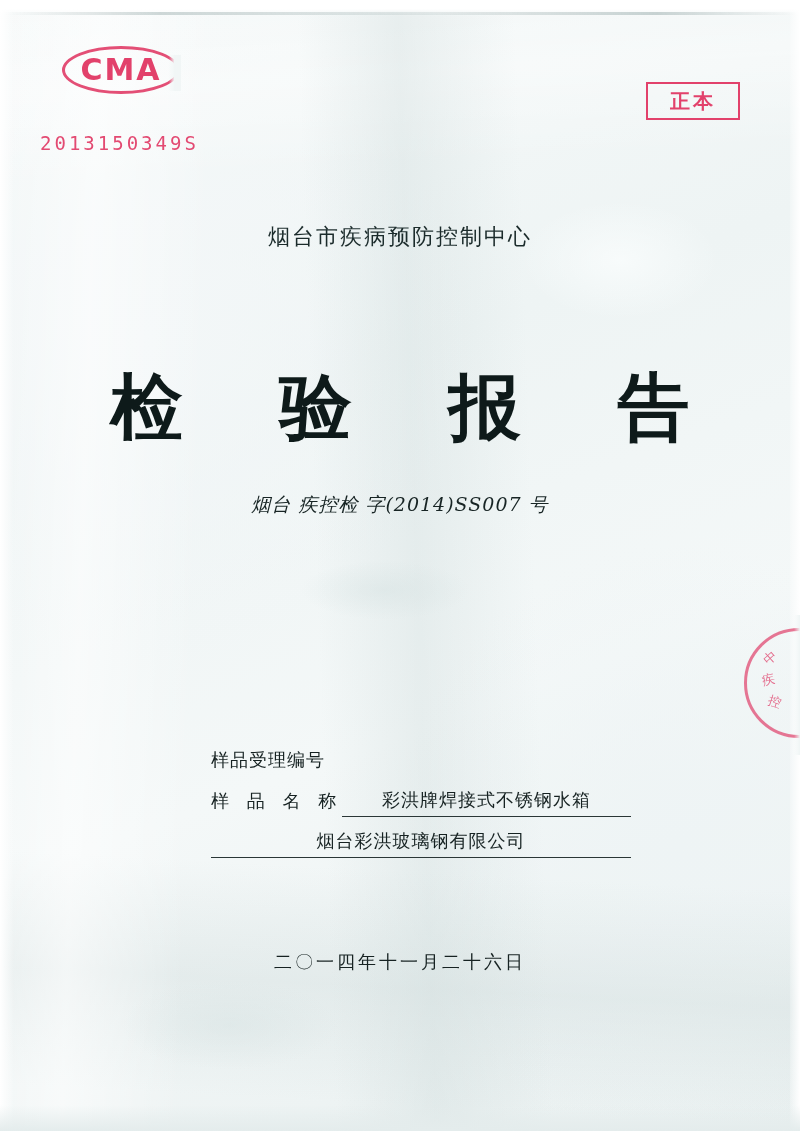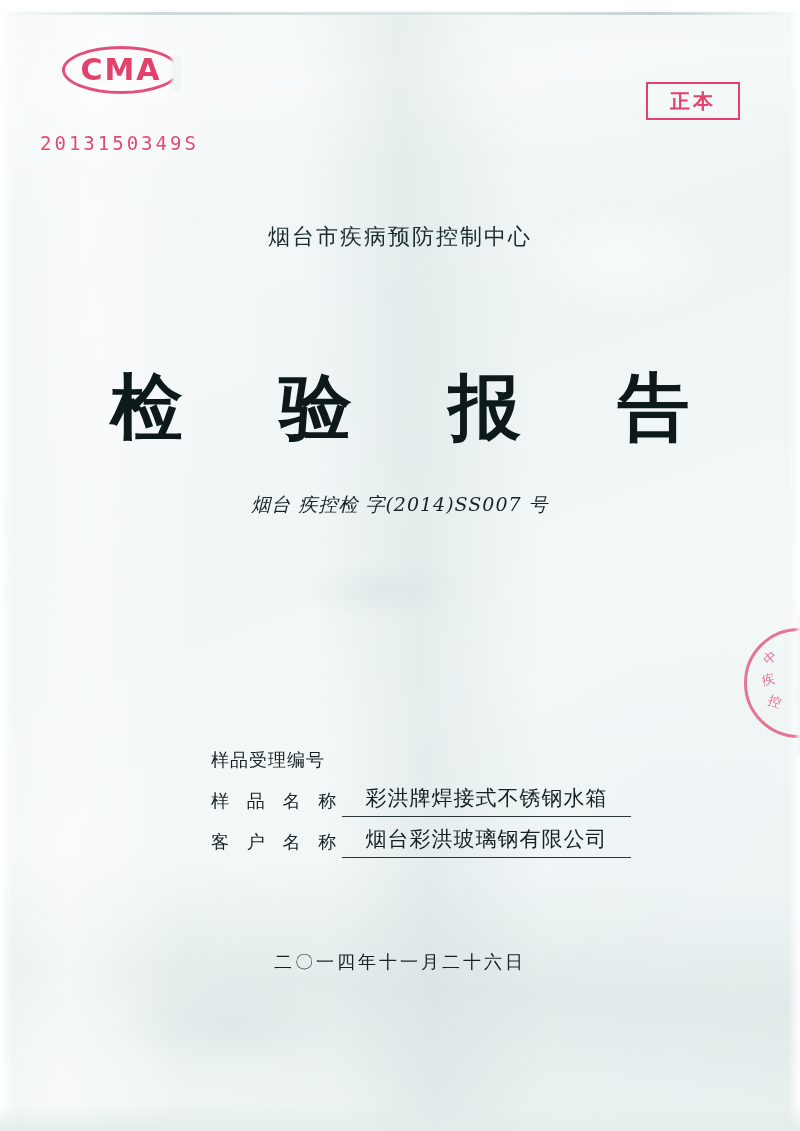--- a/index.html
+++ b/index.html
@@ -200,21 +200,21 @@
     font-family: "DejaVu Serif", serif;
     padding-bottom: 4px;
   }
   .field-label.spaced {
     letter-spacing: 6px;
   }
   .field-value {
     flex: 1;
     border-bottom: 1.4px solid #2a3636;
     text-align: center;
-    font-size: 21px;
+    font-size: 18px;
     color: #162222;
     letter-spacing: 1px;
     padding-bottom: 4px;
     font-family: Liberation Serif, serif;
   }
   .field-value.mono {
     font-family: "DejaVu Sans Mono", monospace;
     font-size: 17px;
     letter-spacing: 1px;
   }
@@ -326,21 +326,20 @@
     <div class="field-row">
       <div class="field-label">样品受理编号</div>
     </div>
 
     <div class="field-row">
       <div class="field-label spaced">样 品 名 称</div>
       <div class="field-value">彩洪牌焊接式不锈钢水箱</div>
     </div>
 
     <div class="field-row">
-      <div class="field-label spaced">客 户 名 称</div>
       <div class="field-value">烟台彩洪玻璃钢有限公司</div>
     </div>
 
   </div>
 
   <div class="date">二〇一四年十一月二十六日</div>
 
 </div>
 
 </body></html>

